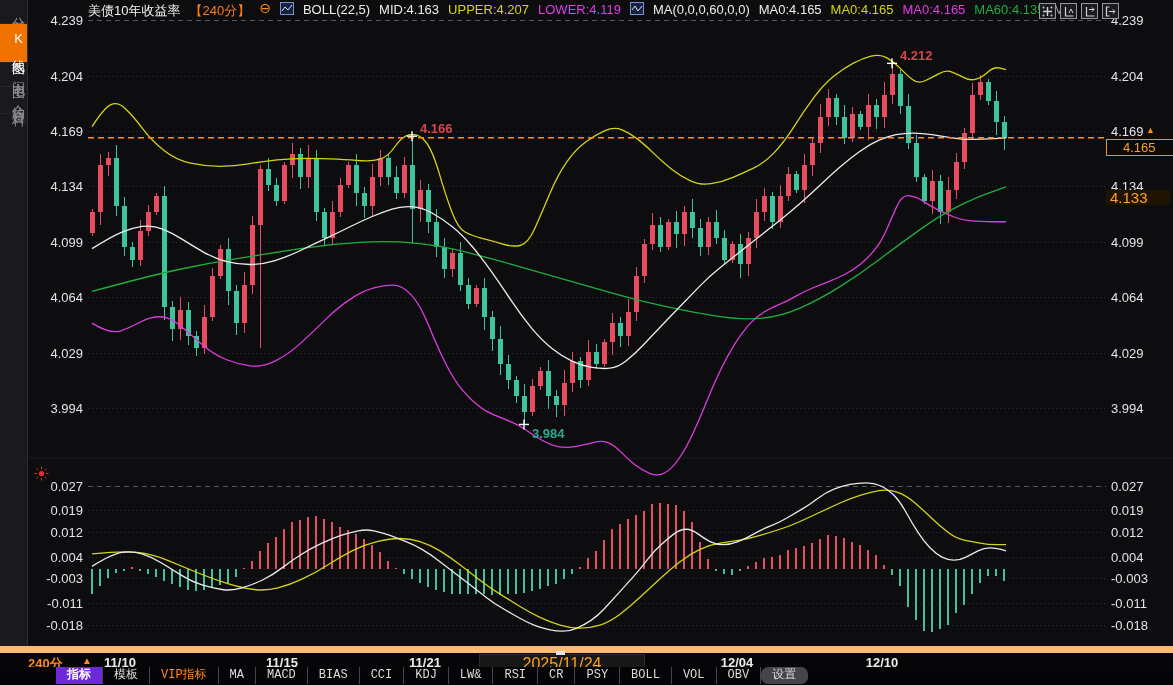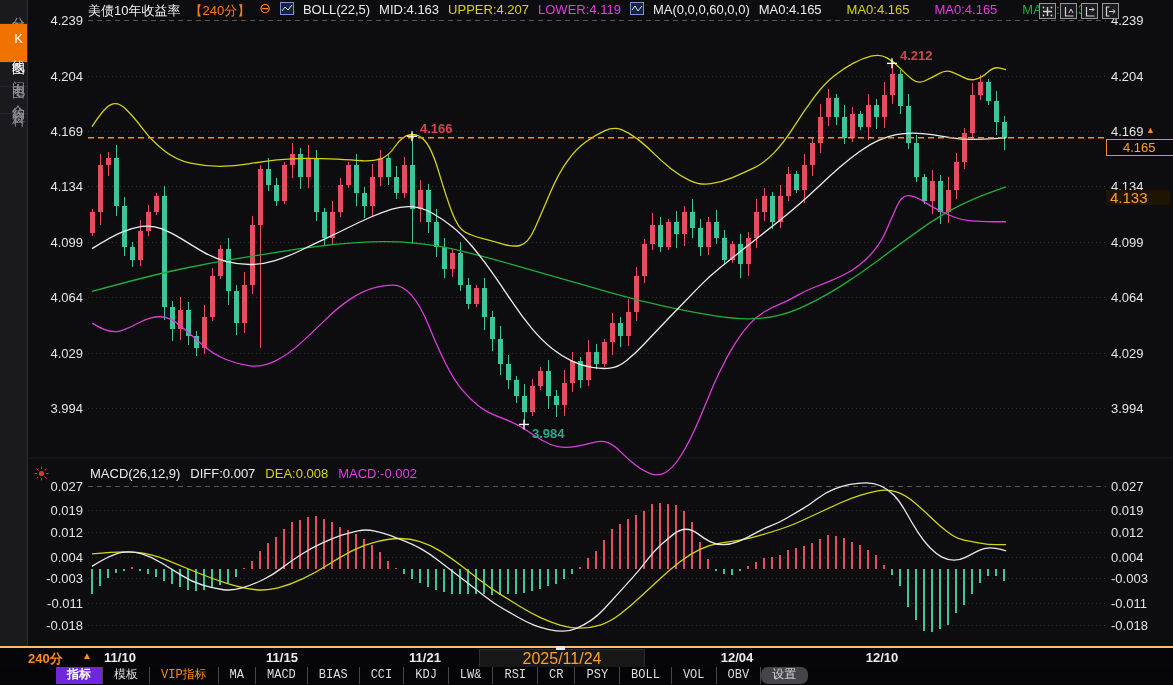--- a/index.html
+++ b/index.html
@@ -29,21 +29,21 @@
   .sun-icon{position:absolute;left:34px;top:466px;z-index:5;}
   
   .price-tag{position:absolute;left:1106px;top:139px;width:58px;height:15px;line-height:15px;
              background:#0a0a0a;border:1px solid #ff8a1e;color:#ffa028;font-size:13px;
              padding-left:16px;z-index:6;}
   .price-arrow{position:absolute;left:1146px;top:125px;color:#ff8a1e;font-size:9px;z-index:6;}
   .price-tag2{position:absolute;left:1106px;top:190px;width:60px;height:15px;line-height:15px;
               background:#1f1402;color:#ffa028;font-size:15px;padding-left:4px;z-index:6;}
   
   .xaxis{position:absolute;left:0;top:646px;width:1173px;height:21px;background:#060608;
-         border-top:2px solid #fdba74;font-size:13px;}
+         border-top:7px solid #fdba74;font-size:13px;}
   .period-lbl{position:absolute;left:28px;top:2px;color:#ff8a1e;font-weight:bold;}
   .period-arrow{position:absolute;left:82px;top:2px;color:#ff8a1e;font-size:10px;}
   .date-lbl{position:absolute;top:2px;width:48px;margin-left:-24px;text-align:center;
             color:#ececec;font-weight:bold;}
   .cross-box{position:absolute;top:1px;height:18px;line-height:18px;background:#171717;
              border:1px solid #2c2c2c;color:#ffa028;font-weight:normal;text-align:center;font-size:16px;}
   .cross-tick{position:absolute;left:556px;top:-2px;width:9px;height:4px;background:#e6e6e6;}
   
   .tabbar{position:absolute;left:0;top:667px;width:1173px;height:18px;background:#050507;
           display:flex;padding-left:56px;box-sizing:border-box;font-family:"Liberation Mono",monospace;}
@@ -82,21 +82,21 @@
     <span class="c-white">MID:4.163</span>
     <span class="c-yellow">UPPER:4.207</span>
     <span class="c-magenta">LOWER:4.119</span>
     <span class="mini-icon">
       <svg width="14" height="13">
           <rect x="0.5" y="0.5" width="13" height="12" fill="#16233d" stroke="#7d8fd6"></rect>
           <polyline points="2,8 5,4 8,9 12,4" fill="none" stroke="#cfe0ff" stroke-width="1"></polyline>
         </svg>
     </span>
     <span class="c-white">MA(0,0,0,60,0,0)</span>
-    <span id="ma-values" style="display:inline-flex;gap:25px;">
+    <span id="ma-values" style="display:inline-flex;gap:9px;">
         <span style="color: rgb(236, 236, 236);">MA0:4.165</span>
         <span style="color: rgb(212, 212, 20);">MA0:4.165</span>
         <span style="color: rgb(226, 60, 226);">MA0:4.165</span>
         <span style="color: rgb(31, 174, 62);">MA60:4.135</span>
       </span>
     <span class="c-gray">M</span>
   </header>
 
   <div class="win-controls">
     <div class="win-btn">
@@ -540,26 +540,20 @@
 
   <span class="sun-icon">
     <svg width="15" height="15">
         <circle cx="7.5" cy="7.5" r="2.6" fill="#e03030"></circle>
         <g stroke="#e03030" stroke-width="1">
           <path d="M7.5 0.5v2.4M7.5 12.1v2.4M0.5 7.5h2.4M12.1 7.5h2.4M2.6 2.6l1.7 1.7M10.7 10.7l1.7 1.7M12.4 2.6l-1.7 1.7M4.3 10.7l-1.7 1.7"></path>
         </g>
       </svg>
   </span>
 
-  <div class="macd-header">
-    <span class="c-white">MACD(26,12,9)</span>
-    <span class="c-white">DIFF:0.007</span>
-    <span class="c-yellow">DEA:0.008</span>
-    <span class="c-magenta">MACD:-0.002</span>
-  </div>
 
   <div class="price-tag">4.165</div>
   <div class="price-arrow">▲</div>
   <div class="price-tag2">4.133</div>
 
   <div class="xaxis" id="xaxis">
     <span class="period-lbl">240分</span>
     <span class="period-arrow">▲</span>
     <div class="cross-box" id="crossbox" style="left: 479px; width: 164px;">
       <span>2025/11/24 20:00~00:00 —</span>

